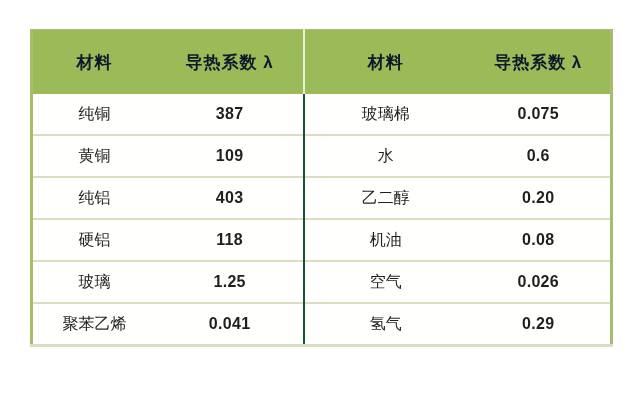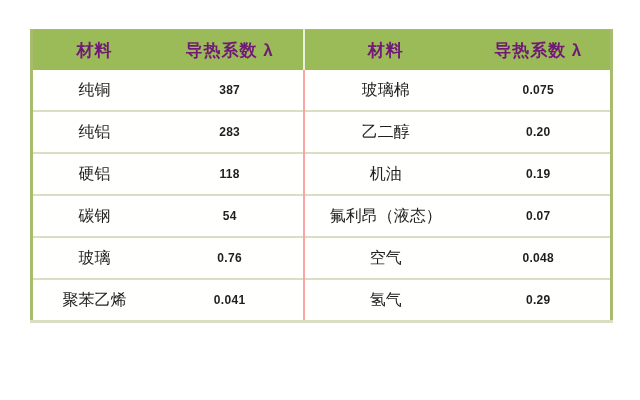--- a/index.html
+++ b/index.html
@@ -32,45 +32,45 @@
   col.c4 { width: 25%; }
   th, td {
     text-align: center;
     vertical-align: middle;
     padding: 0;
     overflow: hidden;
     white-space: nowrap;
   }
   thead th {
     background: #9bbb59;
-    color: #701a75;
+    color: #0f172a;
     font-weight: bold;
     font-size: 17px;
-    height: 40px;
+    height: 64px;
     letter-spacing: 1px;
   }
   thead th.half-split {
     border-left: 2px solid #e9eedd;
   }
   tbody td {
     height: 40px;
     background: #fffffe;
     color: #1f1f1f;
     font-size: 16px;
     border-top: 2px solid #d9ddc1;
   }
   tbody tr:first-child td {
     border-top: none;
   }
   tbody td.half-split {
-    border-left: 2px solid #fca5a5;
+    border-left: 2px solid #14532d;
   }
   tbody td.val {
     font-weight: bold;
-    font-size: 12px;
+    font-size: 16px;
     letter-spacing: 0.3px;
   }
 </style>
 </head>
 <body>
 
 <div class="table-wrap">
   <table class="cond-table">
     <colgroup>
       <col class="c1">
@@ -87,42 +87,42 @@
       </tr>
     </thead>
     <tbody>
       <tr>
         <td>纯铜</td>
         <td class="val">387</td>
         <td class="half-split">玻璃棉</td>
         <td class="val">0.075</td>
       </tr>
       <tr>
+        <td>黄铜</td>
+        <td class="val">109</td>
+        <td class="half-split">水</td>
+        <td class="val">0.6</td>
+      </tr>
+      <tr>
         <td>纯铝</td>
-        <td class="val">283</td>
+        <td class="val">403</td>
         <td class="half-split">乙二醇</td>
         <td class="val">0.20</td>
       </tr>
       <tr>
         <td>硬铝</td>
         <td class="val">118</td>
         <td class="half-split">机油</td>
-        <td class="val">0.19</td>
-      </tr>
-      <tr>
-        <td>碳钢</td>
-        <td class="val">54</td>
-        <td class="half-split">氟利昂（液态）</td>
-        <td class="val">0.07</td>
+        <td class="val">0.08</td>
       </tr>
       <tr>
         <td>玻璃</td>
-        <td class="val">0.76</td>
+        <td class="val">1.25</td>
         <td class="half-split">空气</td>
-        <td class="val">0.048</td>
+        <td class="val">0.026</td>
       </tr>
       <tr>
         <td>聚苯乙烯</td>
         <td class="val">0.041</td>
         <td class="half-split">氢气</td>
         <td class="val">0.29</td>
       </tr>
     </tbody>
   </table>
 </div>

